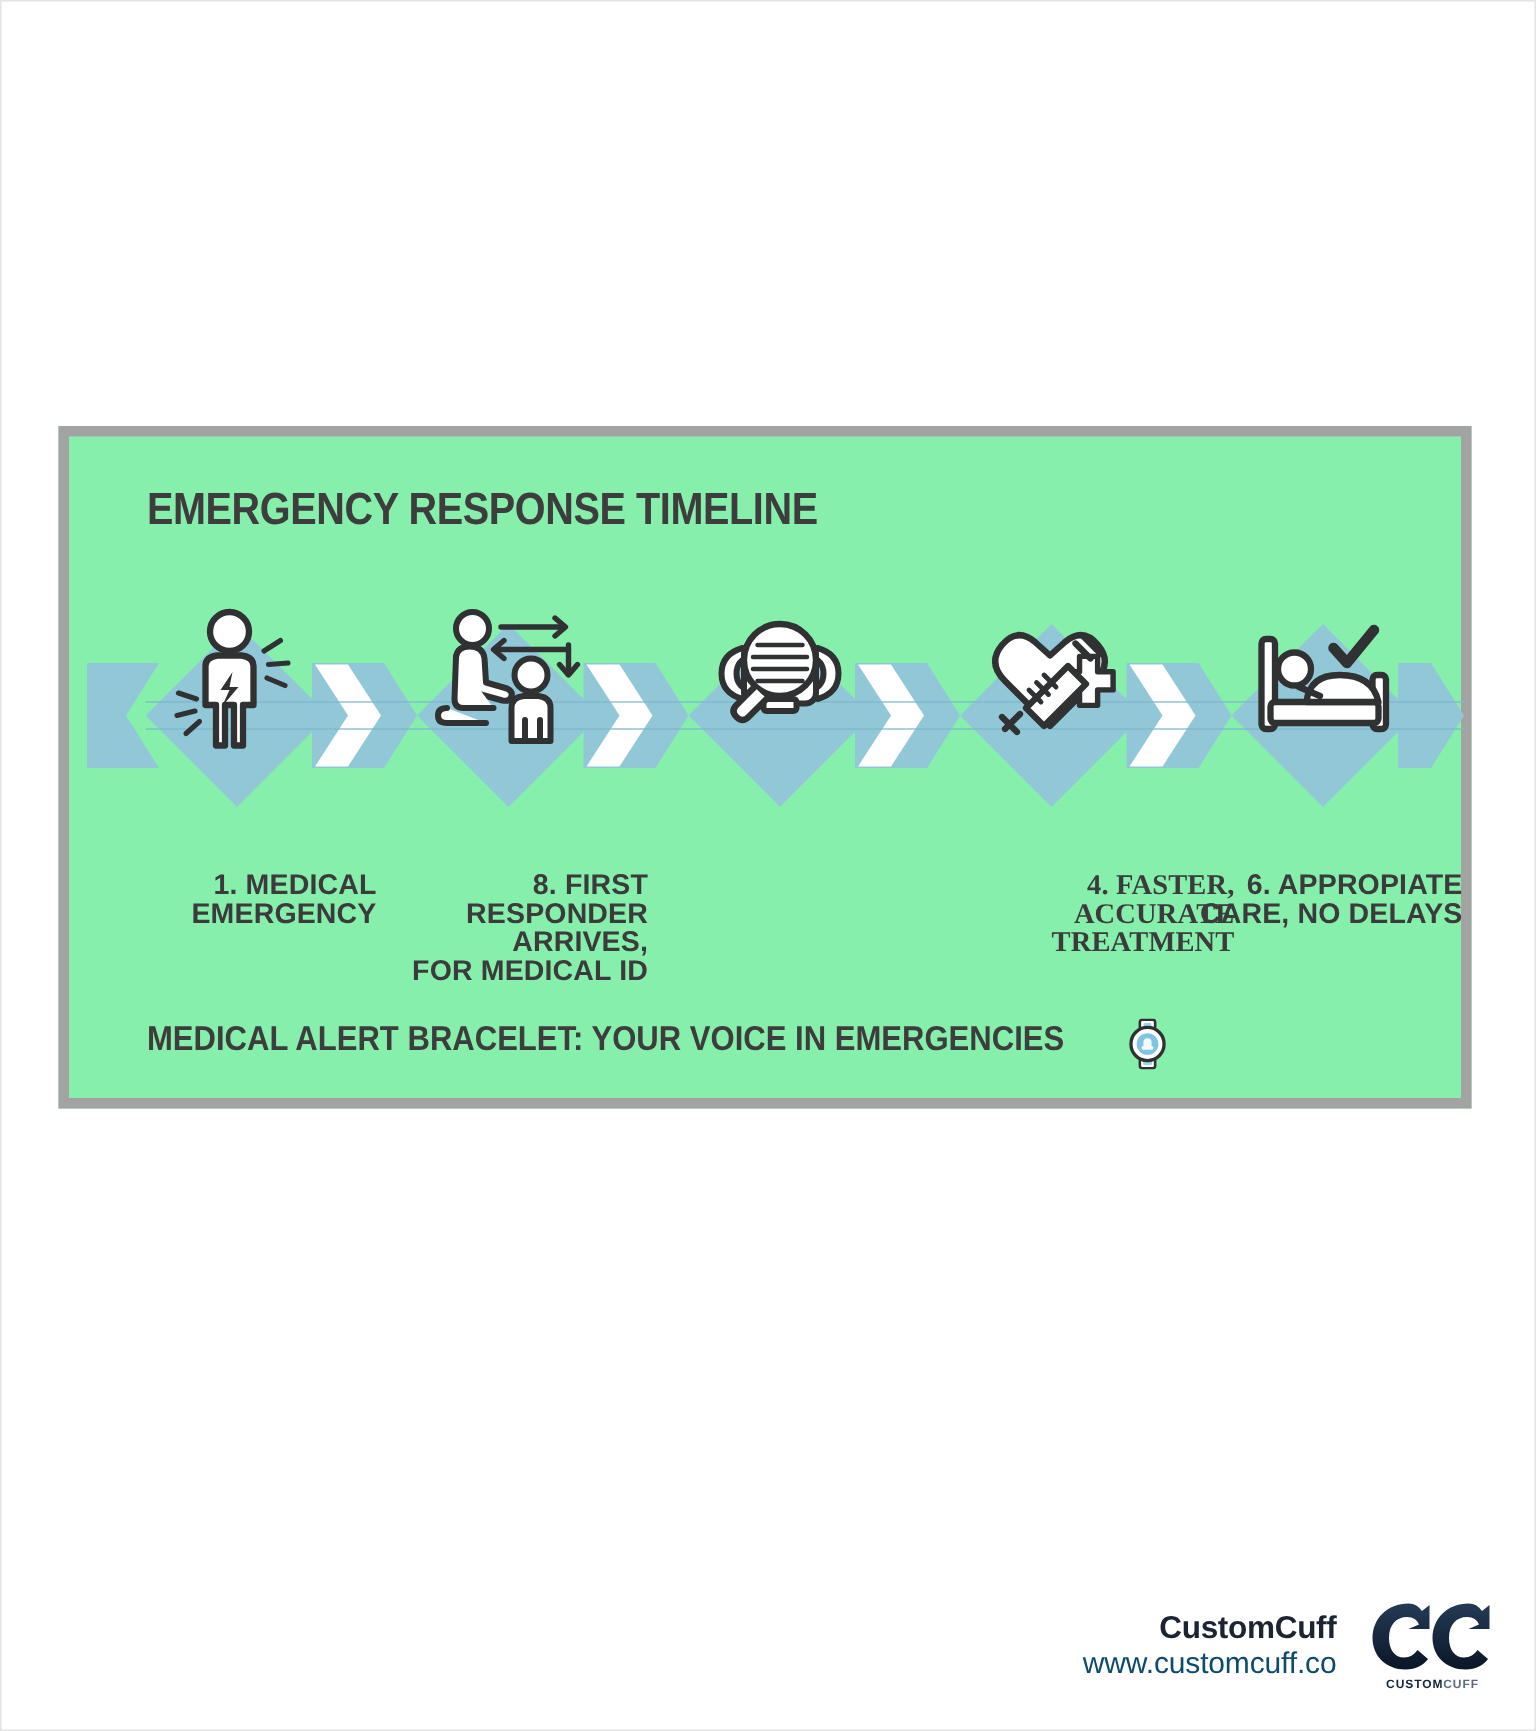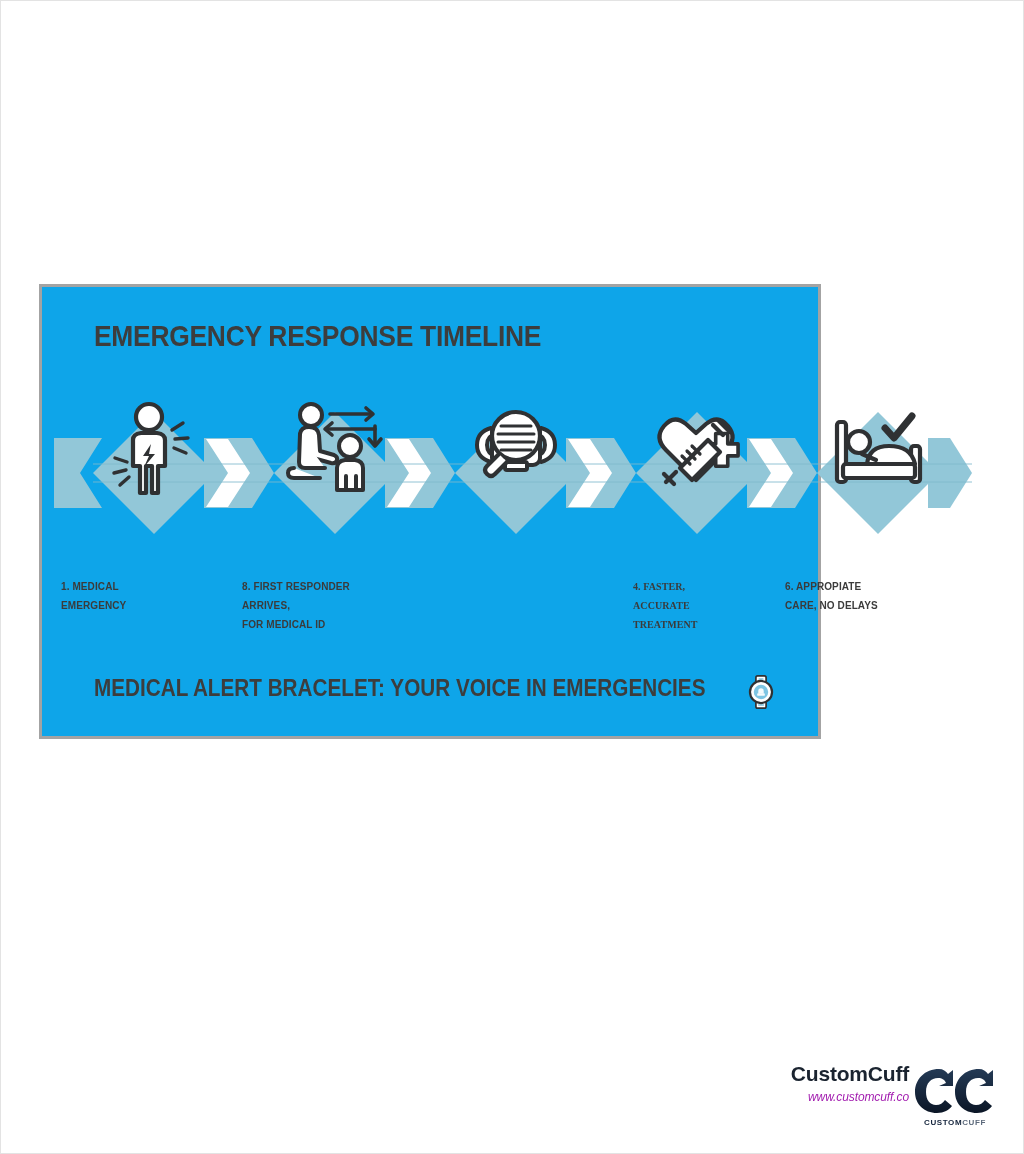--- a/index.html
+++ b/index.html
@@ -12,24 +12,24 @@
   .page{
     position:relative;width:1024px;height:1154px;
     box-sizing:border-box;
     border:1px solid #e3e3e3;
     background:#ffffff;
   }
 
   
   .card{
     position:absolute;left:38px;top:283px;
-    width:782px;height:455px;
+    width:942px;height:455px;
     box-sizing:border-box;
-    border:3px solid #a3a3a3;
-    background:#0ea5e9;
+    border:7px solid #a3a3a3;
+    background:#86efac;
   }
   .card-title{
     position:absolute;left:52px;top:32px;
     font-size:30px;font-weight:bold;
     letter-spacing:-0.3px;
     color:#3d3d3d;
     font-family:"Liberation Sans", sans-serif;
     transform:scaleX(0.88);transform-origin:left center;
     white-space:nowrap;
   }
@@ -53,22 +53,22 @@
   }
   .icon-slot svg{display:block;width:110px;height:118px;}
 
   
   .captions{
     position:absolute;left:12px;top:290px;
     width:918px;height:70px;
   }
   .caption{
     position:absolute;top:0;width:186px;
-    text-align:left;
-    font-size:10px;font-weight:bold;
+    text-align:right;
+    font-size:19px;font-weight:bold;
     line-height:19px;
     color:#3b3b3b;
     letter-spacing:0.1px;
     white-space:pre-line;
   }
 
   
   .tagline-row{
     position:absolute;left:52px;top:388px;
     display:flex;align-items:flex-start;gap:9px;
@@ -79,31 +79,30 @@
     transform:scaleX(0.9);transform-origin:left center;
     white-space:nowrap;
     font-family:"Liberation Sans", sans-serif;
   }
   .tagline-icon{width:34px;height:34px;margin-left:-38px;}
   .tagline-icon svg{display:block;width:34px;height:34px;}
 
   
   .footer{
     position:absolute;right:22px;top:1060px;
-    display:flex;align-items:flex-start;gap:0;
+    display:flex;align-items:center;gap:18px;
   }
   .brand-text{text-align:right;}
   .brand-name{
     font-size:21px;font-weight:bold;color:#1b2430;
     line-height:25px;letter-spacing:-0.2px;
   }
   .brand-url{
-    font-size:12px;color:#a21caf;line-height:22px;
+    font-size:20px;color:#0c4a6e;line-height:22px;
     letter-spacing:-0.1px;
-    font-style:italic;
   }
   .brand-logo{width:92px;height:70px;}
   .brand-logo svg{display:block;width:92px;height:70px;}
 </style>
 </head>
 <body>
 
 <div class="page">
 
   <div class="card">

